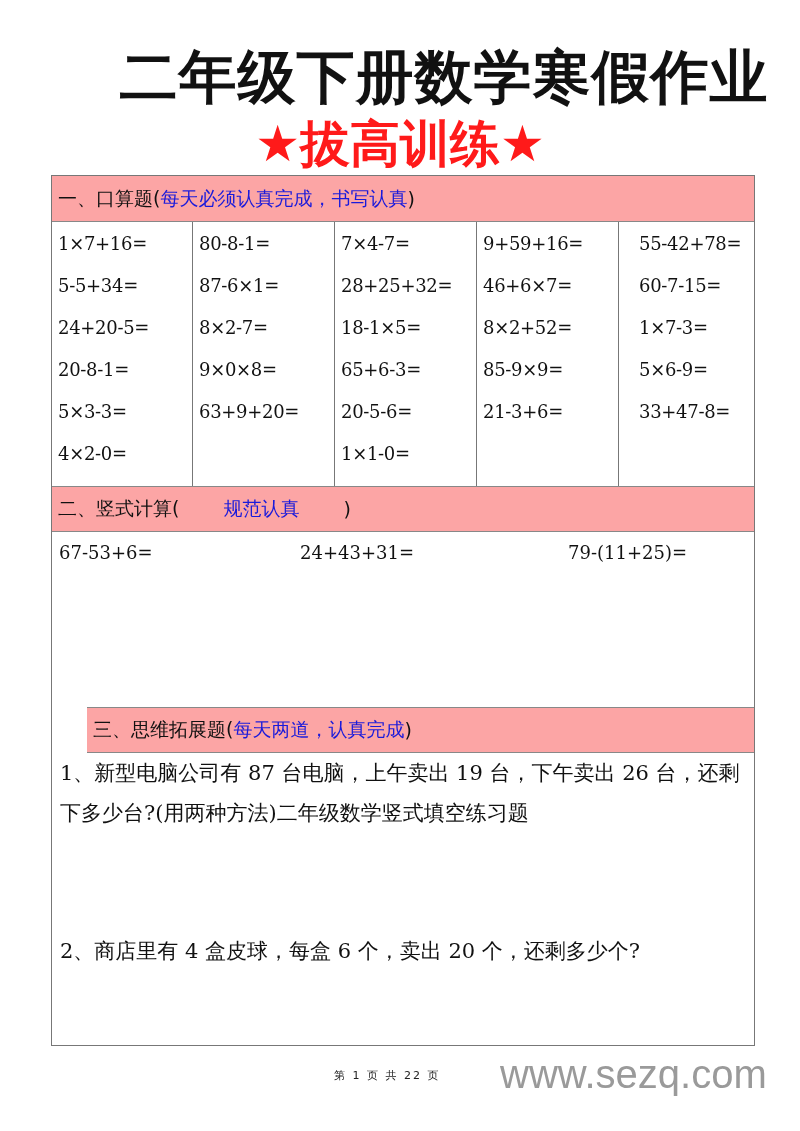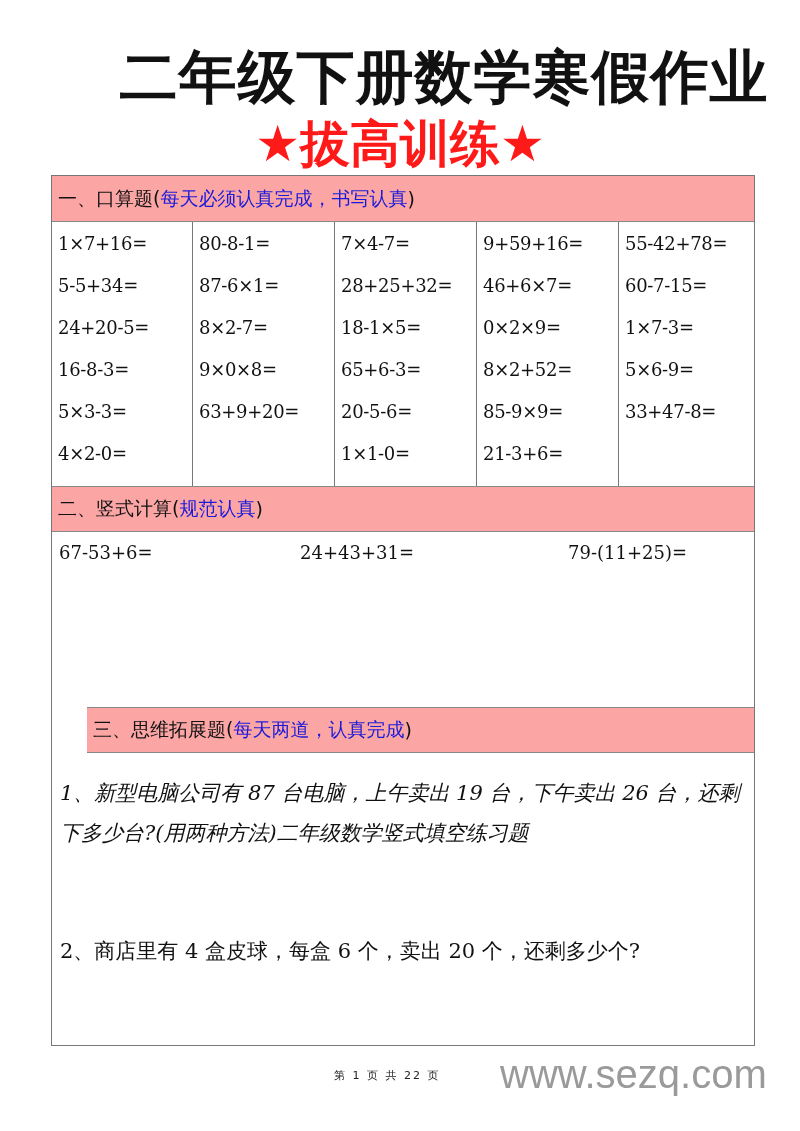--- a/index.html
+++ b/index.html
@@ -26,46 +26,46 @@
   }
   .sec-header {
     position: absolute; left: 0; right: 0; background: #fca5a5;
     border-bottom: 1.5px solid #888; box-sizing: border-box;
     font-family: "DejaVu Sans", "Liberation Sans", sans-serif;
     font-size: 19px; padding-left: 6px; display: flex; align-items: center;
     color: #111;
   }
   .sec-header .note { color: #1a1adb; }
   .h1 { top: 0; height: 46px; }
-  .h2 { top: 310px; height: 46px; border-top: 1.5px solid #888; }
+  .h2 { top: 310px; height: 46px; border-top: 1.5px solid #888; gap: 44px; }
   .h3 { top: 531px; height: 46px; border-top: 1.5px solid #888; margin-left: 35px; }
   .grid {
     position: absolute; left: 0; right: 0; top: 46px; height: 264px;
     display: flex;
   }
   .col {
     flex: 0 0 auto; border-right: 1.5px solid #777; box-sizing: border-box;
     padding: 8px 0 0 6px;
   }
-  .col:last-child { border-right: none; }
+  .col:last-child { border-right: none; margin-left: 14px; }
   .col .item {
     height: 42px; line-height: 28px; font-size: 18px;
     font-family: "DejaVu Serif", "Liberation Serif", serif; letter-spacing: -0.3px;
   }
   .vert {
     position: absolute; left: 0; right: 0; top: 356px; height: 214px;
     font-size: 18px; font-family: "DejaVu Serif", "Liberation Serif", serif;
   }
   .vert span { position: absolute; top: 10px; }
   .think {
     position: absolute; left: 0; right: 0; top: 577px; bottom: 0;
     font-size: 21px; font-family: "DejaVu Serif", "Liberation Serif", serif;
     padding: 0 8px;
   }
-  .think .q1 { position: absolute; left: 8px; right: 8px; top: 20px; line-height: 40px; font-style: italic; }
+  .think .q1 { position: absolute; left: 8px; right: 8px; top: 0; line-height: 40px; }
   .think .q2 { position: absolute; left: 8px; right: 8px; top: 178px; line-height: 40px; }
   .footer-page {
     position: absolute; left: 334px; top: 1068px; font-size: 11px;
     font-family: "DejaVu Sans", "Liberation Sans", sans-serif; color: #222;
     letter-spacing: 2px;
   }
   .watermark {
     position: absolute; left: 500px; top: 1052px; font-size: 40px;
     font-family: "Liberation Sans", "DejaVu Sans", sans-serif; color: #9a9a9a;
   }
@@ -82,21 +82,21 @@
     <span>一、口算题(</span>
       <span class="note">每天必须认真完成，书写认真</span>
       <span>)</span>
   </div>
 
   <div class="grid">
     <div class="col" style="width:141px">
       <div class="item">1×7+16=</div>
       <div class="item">5-5+34=</div>
       <div class="item">24+20-5=</div>
-      <div class="item">16-8-3=</div>
+      <div class="item">20-8-1=</div>
       <div class="item">5×3-3=</div>
       <div class="item">4×2-0=</div>
     </div>
     <div class="col" style="width:142px">
       <div class="item">80-8-1=</div>
       <div class="item">87-6×1=</div>
       <div class="item">8×2-7=</div>
       <div class="item">9×0×8=</div>
       <div class="item">63+9+20=</div>
     </div>
@@ -104,21 +104,20 @@
       <div class="item">7×4-7=</div>
       <div class="item">28+25+32=</div>
       <div class="item">18-1×5=</div>
       <div class="item">65+6-3=</div>
       <div class="item">20-5-6=</div>
       <div class="item">1×1-0=</div>
     </div>
     <div class="col" style="width:142px">
       <div class="item">9+59+16=</div>
       <div class="item">46+6×7=</div>
-      <div class="item">0×2×9=</div>
       <div class="item">8×2+52=</div>
       <div class="item">85-9×9=</div>
       <div class="item">21-3+6=</div>
     </div>
     <div class="col" style="flex:1 1 auto">
       <div class="item">55-42+78=</div>
       <div class="item">60-7-15=</div>
       <div class="item">1×7-3=</div>
       <div class="item">5×6-9=</div>
       <div class="item">33+47-8=</div>

